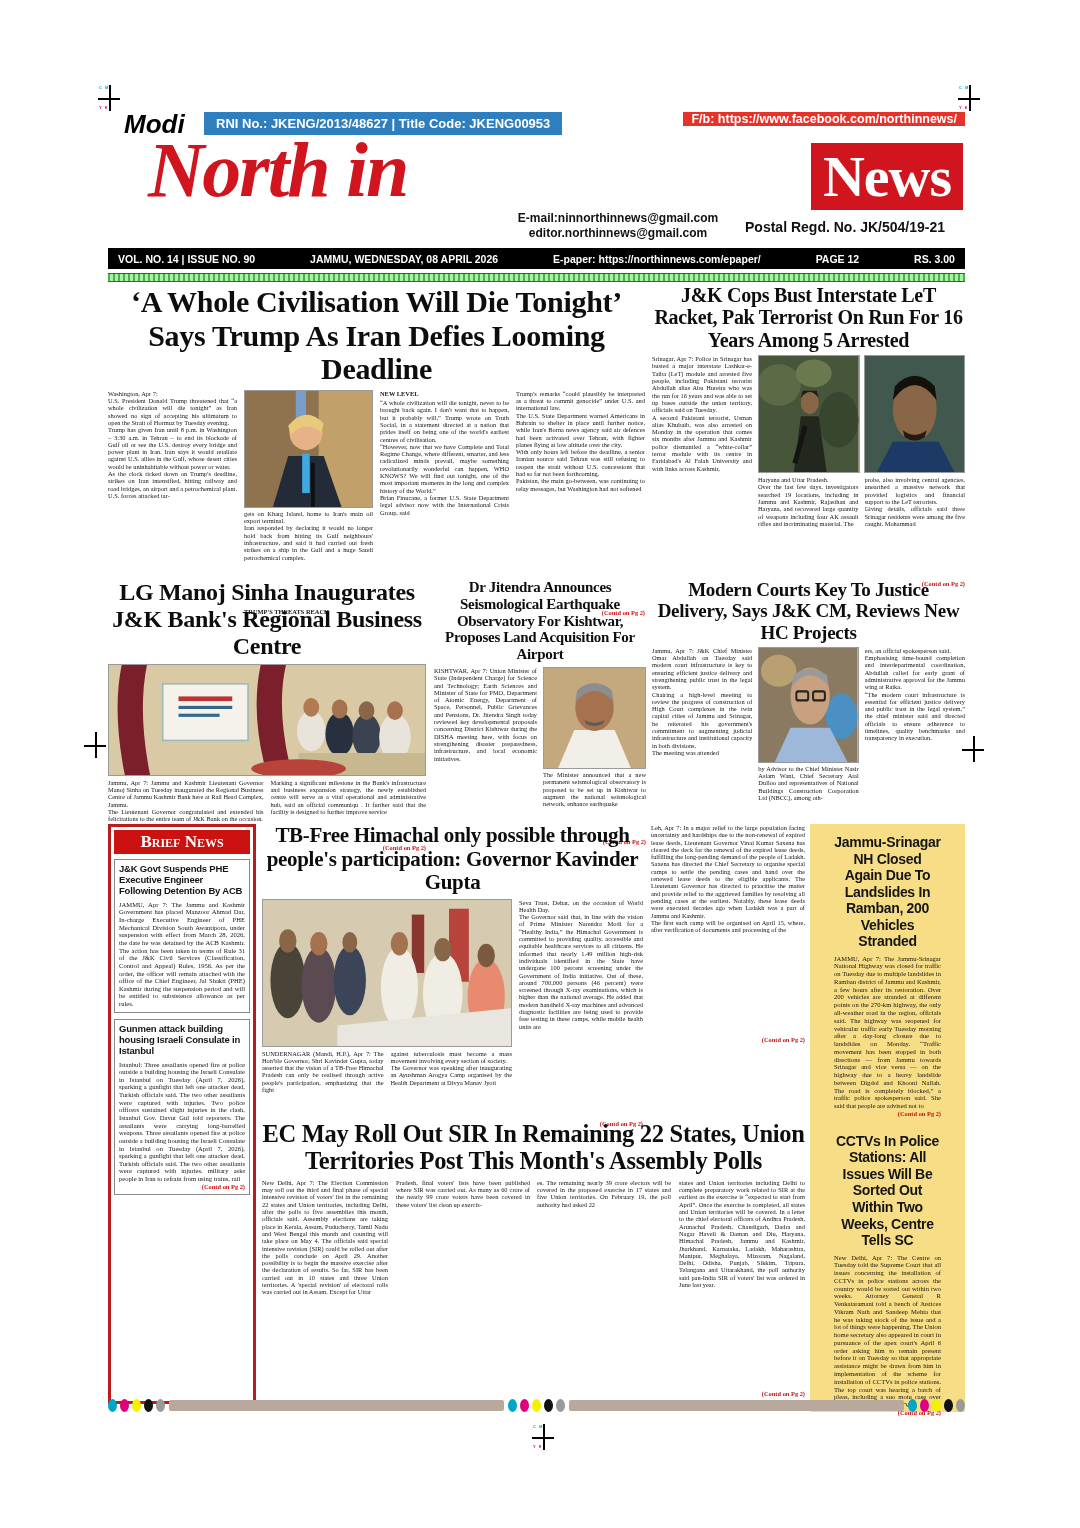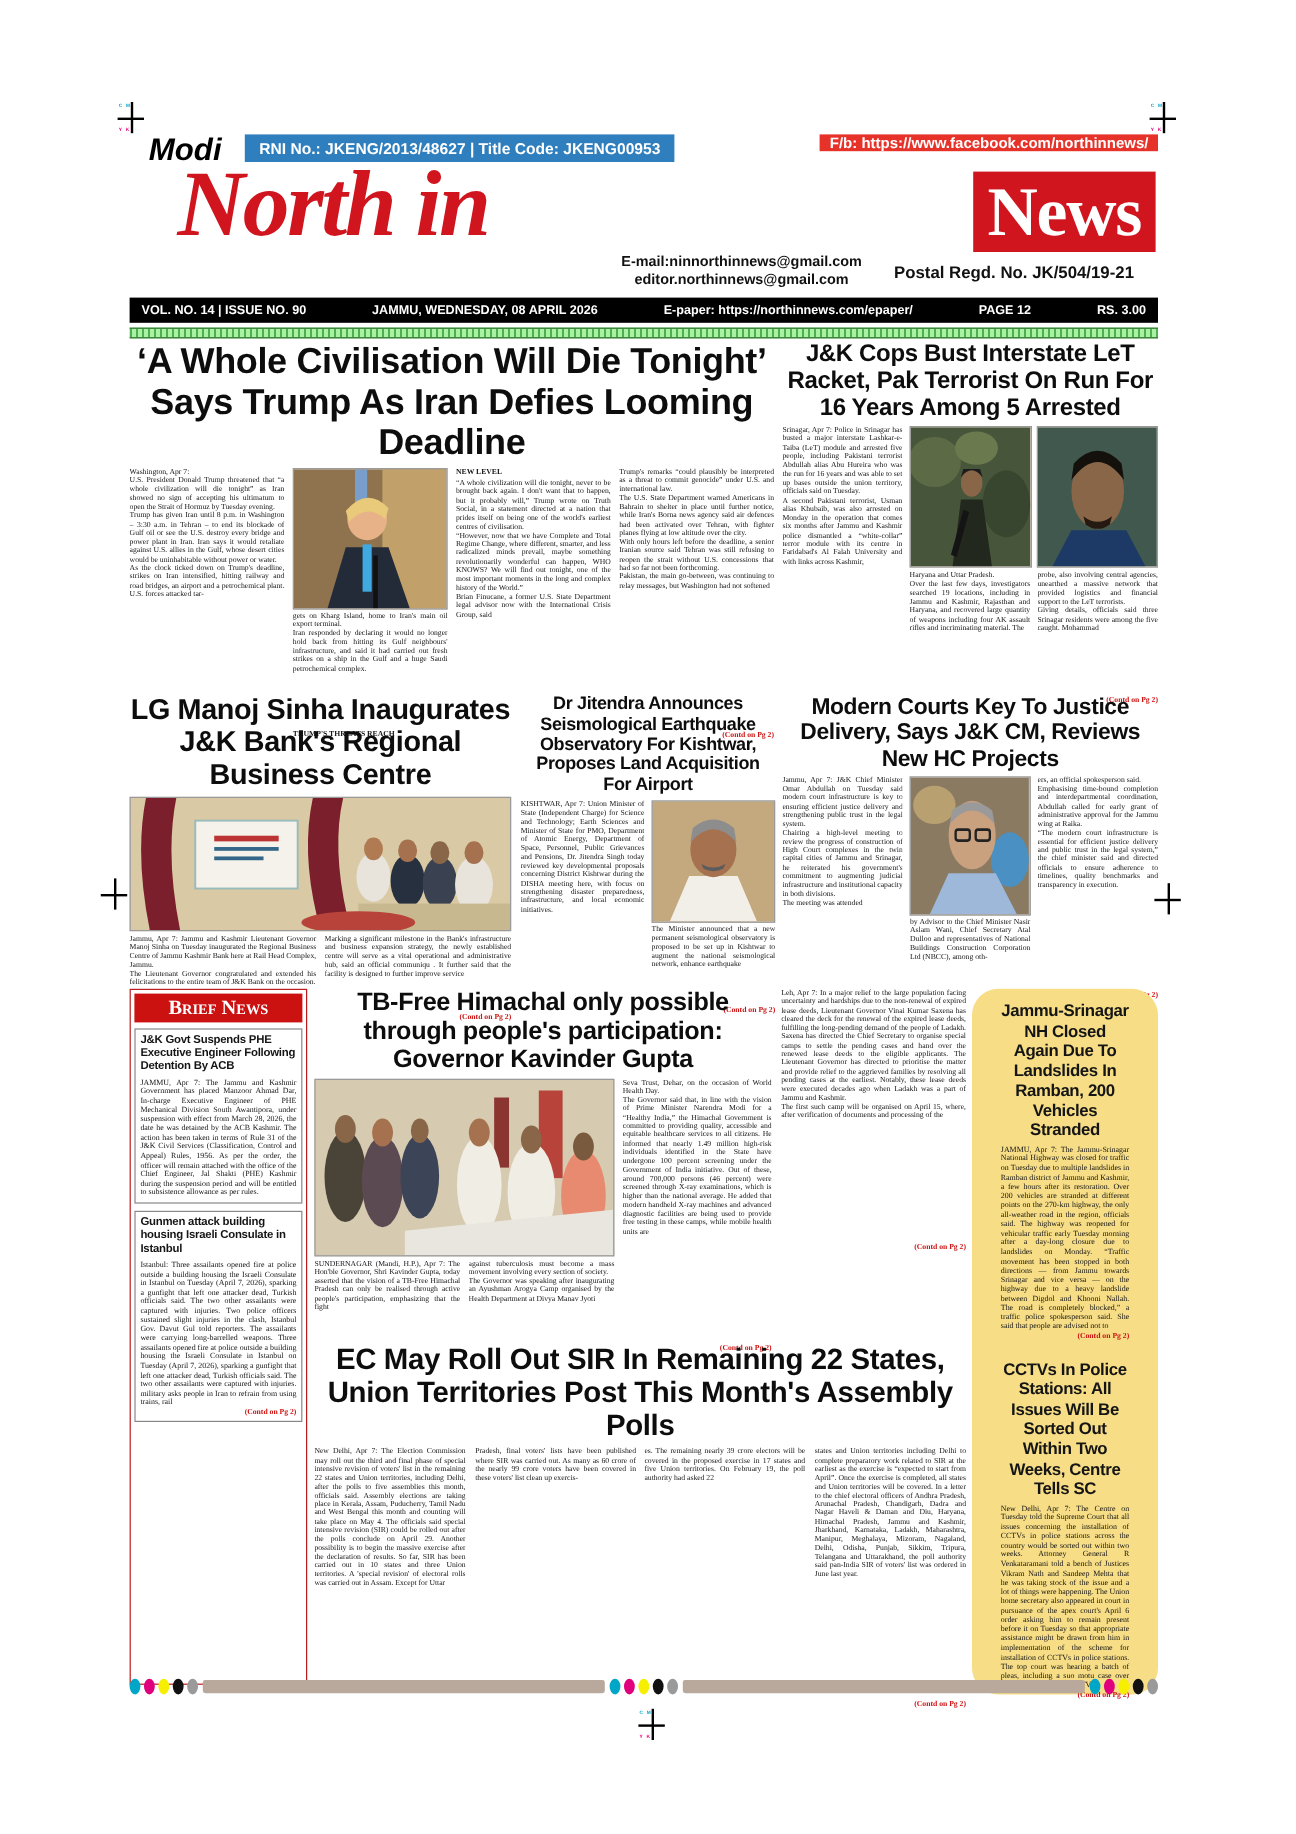--- a/index.html
+++ b/index.html
@@ -20,21 +20,21 @@
           font:700 12px/1.25 "Liberation Sans",sans-serif;color:#111;white-space:pre-line;}
   .postal{position:absolute;right:20px;top:124px;font:700 14px "Liberation Sans",sans-serif;color:#111;}
   
   .dateline{position:absolute;left:108px;top:248px;width:857px;height:21px;background:#000;color:#fff;
             display:flex;align-items:center;justify-content:space-between;
             font:700 10.5px "Liberation Sans",sans-serif;padding:0 10px;box-sizing:border-box;}
   .greenstrip{position:absolute;left:108px;top:273px;width:857px;height:7px;background:#93ee8e;
               border-top:1px solid #2d6b2d;border-bottom:1px solid #2d6b2d;
               background-image:repeating-linear-gradient(90deg,#4fae4f 0 2px,#a9f2a4 2px 5px);}
   
-  .art-head{font-family:Liberation Sans, sans-serif;font-weight:700;color:#0d0d0d;text-align:center;
+  .art-head{font-family:Liberation Serif, serif;font-weight:700;color:#0d0d0d;text-align:center;
             letter-spacing:-0.3px;line-height:1.12;margin:0 0 4px 0;}
   .cols{display:flex;gap:7px;}
   .coltxt{font:6.4px/1.14 "Liberation Serif",serif;text-align:justify;white-space:pre-line;overflow:hidden;}
   .kicker{font-weight:700;}
   .contd{color:#cc1111;font-weight:700;font-size:6.4px;text-align:right;font-family:"Liberation Serif",serif;}
   .ph{position:relative;border:1px solid #9a9a9a;overflow:hidden;background:#cfc8b8;box-sizing:border-box;}
   .ph svg{display:block;width:100%;height:100%;}
   
   .trump{position:absolute;left:108px;top:285px;width:537px;height:292px;}
   .trump .art-head{font-size:30px;}
@@ -56,21 +56,21 @@
   .jit .art-head{font-size:15px;}
   .jit .body{display:flex;gap:6px;height:178px;}
   .jit .c{flex:1;display:flex;flex-direction:column;gap:2px;}
   .jit .ph{width:100%;height:102px;}
   .courts{position:absolute;left:652px;top:579px;width:313px;height:242px;}
   .courts .art-head{font-size:19px;}
   .courts .body{display:flex;gap:6px;height:186px;}
   .courts .c{flex:1;display:flex;flex-direction:column;gap:2px;}
   .courts .ph{width:100%;height:116px;}
   
-  .brief{position:absolute;left:108px;top:824px;width:148px;height:580px;border:1px solid #b91c1c;
+  .brief{position:absolute;left:108px;top:824px;width:148px;height:580px;border:3px solid #b91c1c;
          box-sizing:border-box;padding:3px;}
   .brief-title{background:#cc1111;color:#fff;text-align:center;font:700 17px "Liberation Serif",serif;
                font-variant:small-caps;padding:2px 0;margin-bottom:5px;}
   .brief-item{border:1px solid #888;padding:4px;margin-bottom:6px;}
   .brief-item .bh{font:700 9.5px/1.15 "Liberation Sans",sans-serif;text-align:left;margin-bottom:4px;
                   letter-spacing:-0.2px;}
   .brief-item .bb{font:6.6px/1.16 "Liberation Serif",serif;text-align:justify;white-space:pre-line;}
   .mid{position:absolute;left:262px;top:824px;width:543px;height:588px;}
   .tbrow{display:flex;gap:8px;height:292px;}
   .tb{flex:0 0 381px;}
@@ -86,21 +86,21 @@
   .ec{margin-top:4px;height:290px;}
   .ec .art-head{font-size:24.5px;}
   .ec .body{display:flex;gap:8px;height:218px;margin-top:4px;}
   .ec .c1,.ec .c4{flex:0 0 126px;display:flex;flex-direction:column;gap:2px;}
   .ec .cmid{flex:1;display:flex;flex-direction:column;gap:3px;}
   .ec .ph{width:100%;height:145px;}
   .ec .mcols{display:flex;gap:7px;flex:1;}
   .ec-sign{position:absolute;left:4%;bottom:16%;width:92%;text-align:left;
            font:700 9px "Liberation Sans",sans-serif;color:#79e058;letter-spacing:2px;}
   .yellow{position:absolute;left:810px;top:824px;width:155px;height:588px;background:#f6dd86;
-          box-sizing:border-box;padding:10px 24px;border-radius:22px;}
+          box-sizing:border-box;padding:10px 24px;}
   .ynews .yh{font:700 14px/1.18 "Liberation Sans",sans-serif;text-align:center;letter-spacing:-0.3px;
              margin-bottom:5px;}
   .ynews .yb{font:6.6px/1.18 "Liberation Serif",serif;text-align:justify;white-space:pre-line;}
   .ynews{margin-bottom:16px;}
   
   .regbar{position:absolute;left:108px;top:1398px;width:857px;height:14px;display:flex;
           align-items:center;gap:4px;}
   .dotgrp{display:flex;gap:3px;align-items:center;}
   .dot{width:9px;height:13px;border-radius:50%;}
   .dot.c{background:#00a6c8;} .dot.m{background:#e0007e;} .dot.y{background:#f7ef00;}

